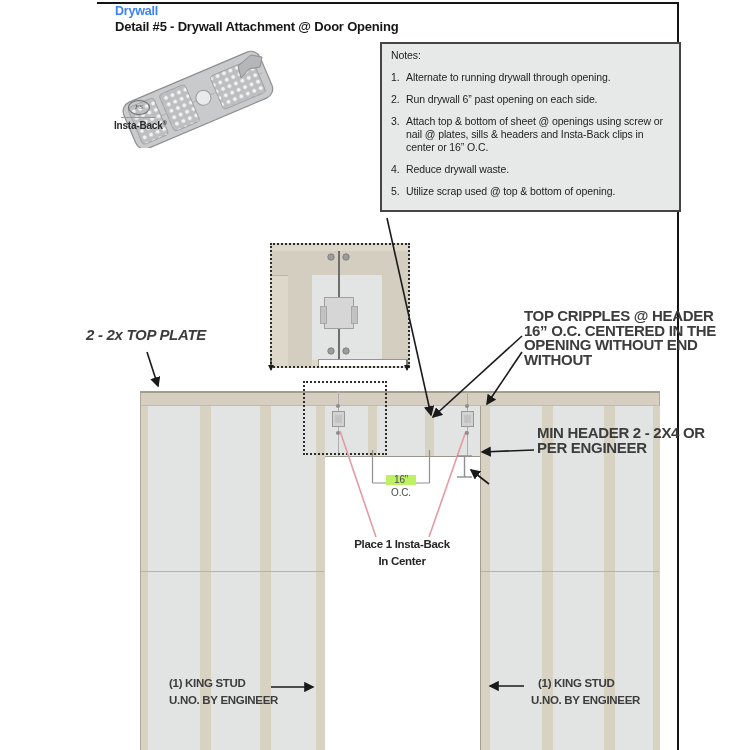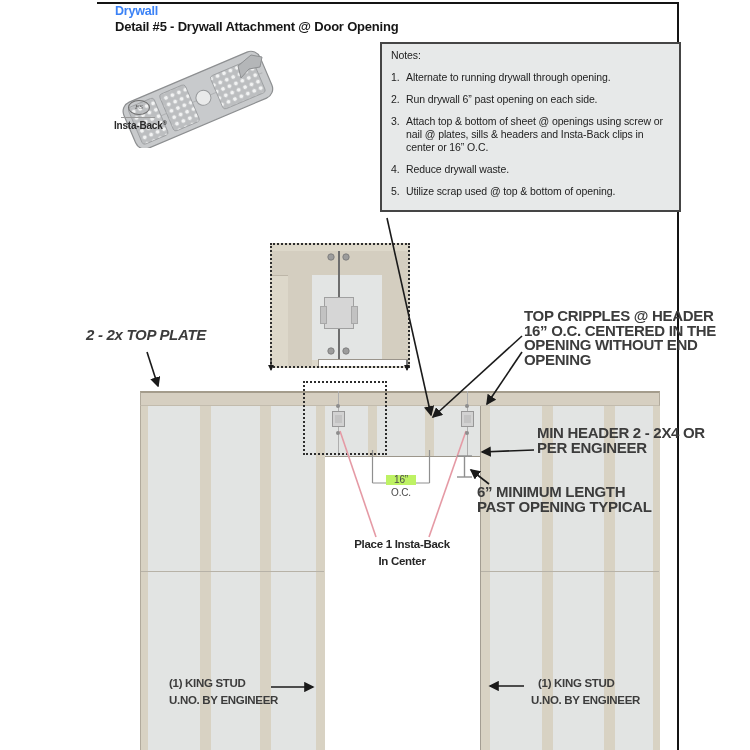--- a/index.html
+++ b/index.html
@@ -232,32 +232,28 @@
     <circle cx="331" cy="351" r="3.2" fill="#9c9c9c" stroke="#737373" stroke-width="0.8"></circle>
     <circle cx="346" cy="351" r="3.2" fill="#9c9c9c" stroke="#737373" stroke-width="0.8"></circle>
   </svg>
 
   <div class="lbl lbl-b lbl-topplate">2 - 2x TOP PLATE</div>
 
   <div class="lbl lbl-b lbl-cripples">
     <div>TOP CRIPPLES @ HEADER</div>
     <div>16” O.C. CENTERED IN THE</div>
     <div>OPENING WITHOUT END</div>
-    <div>OPENING</div>
+    <div>WITHOUT</div>
   </div>
 
   <div class="lbl lbl-b lbl-minheader">
     <div>MIN HEADER 2 - 2X4 OR</div>
     <div>PER ENGINEER</div>
   </div>
 
-  <div class="lbl lbl-b lbl-pastopen">
-    <div>6” MINIMUM LENGTH</div>
-    <div>PAST OPENING TYPICAL</div>
-  </div>
 
   <div class="lbl lbl-place">
     <div>Place 1 Insta-Back</div>
     <div>In Center</div>
   </div>
 
   <div class="lbl lbl-b lbl-king-l">
     <div>(1) KING STUD</div>
     <div>U.NO. BY ENGINEER</div>
   </div>

